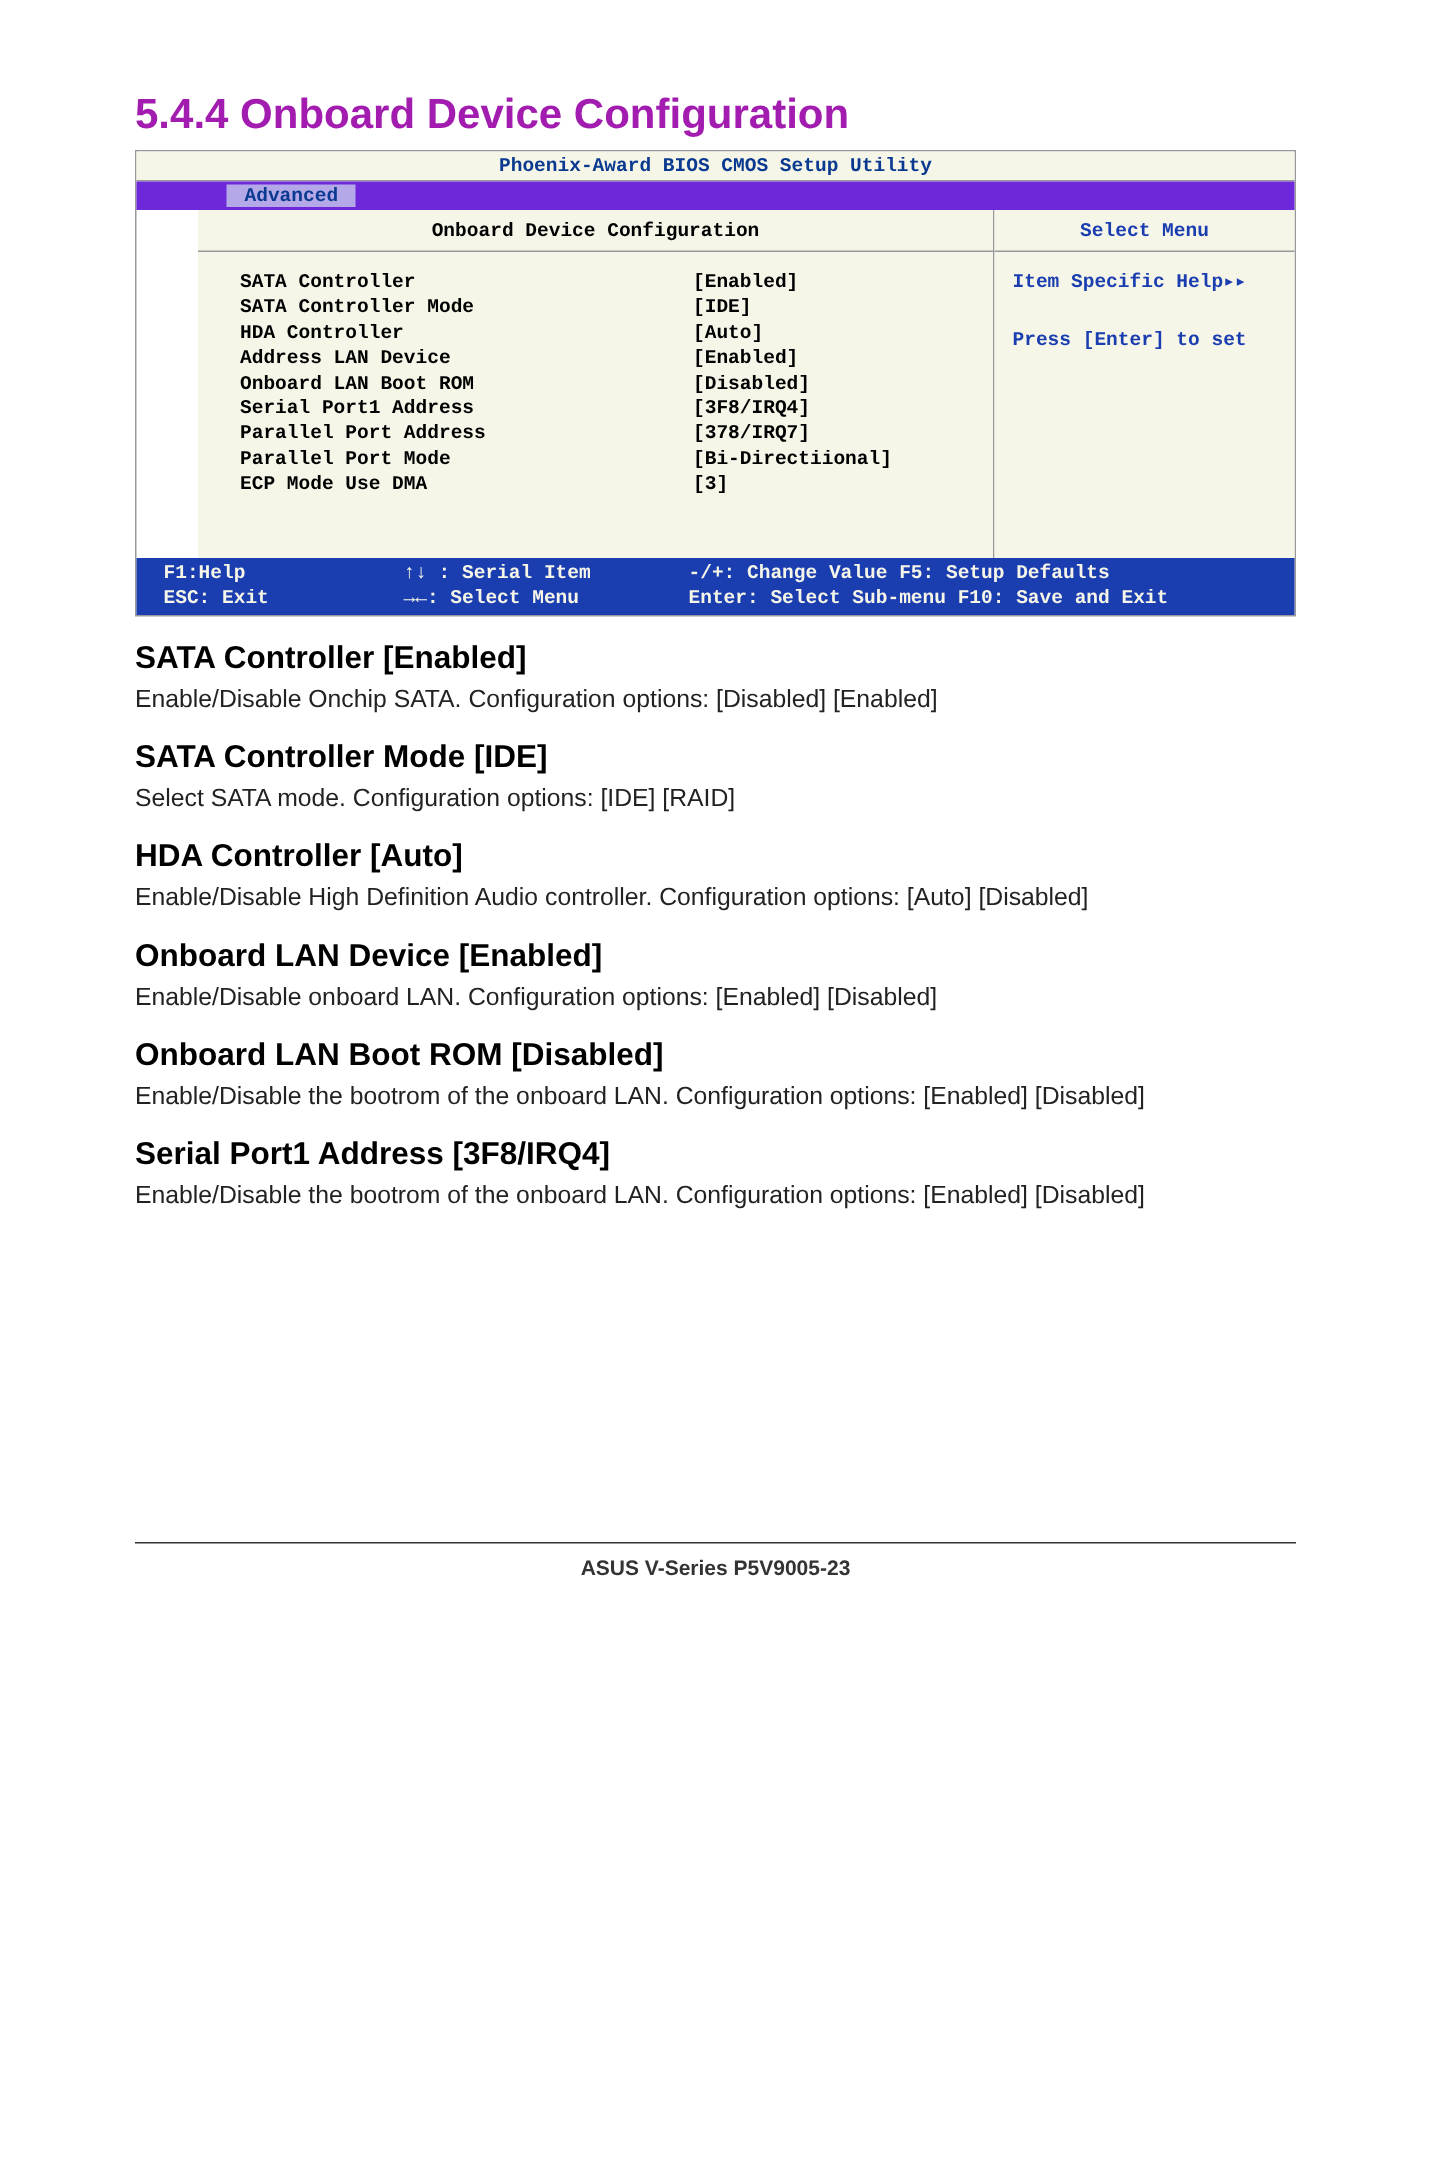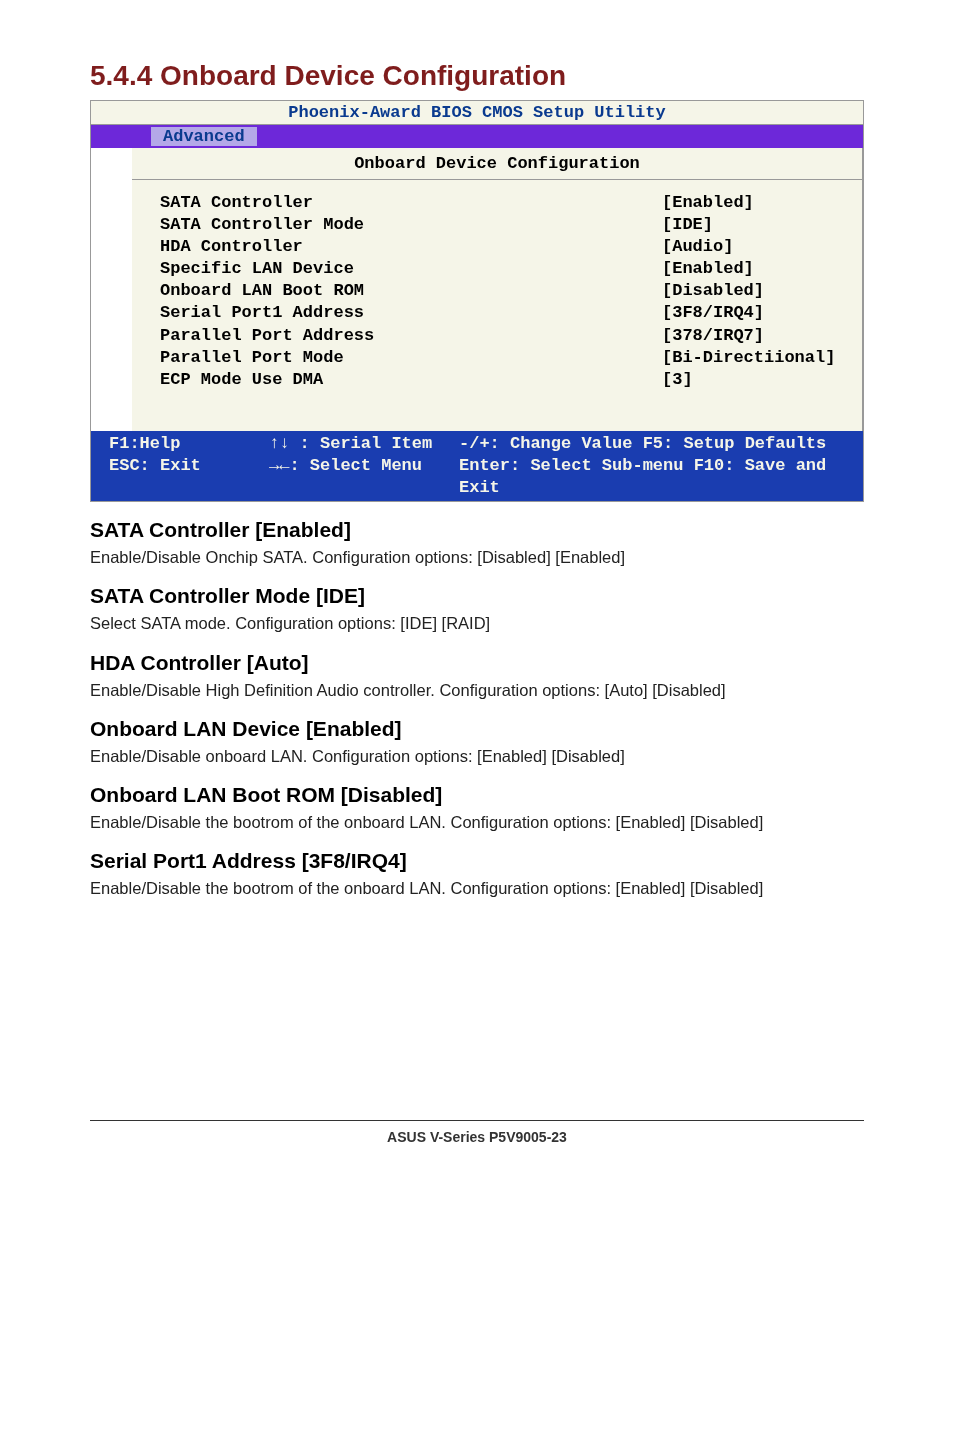--- a/index.html
+++ b/index.html
@@ -6,28 +6,28 @@
     body {
       font-family: Arial, Helvetica, sans-serif;
       background: #fff;
       width: 954px;
       padding: 60px 90px 40px 90px;
       color: #333;
     }
     .section-heading {
       font-size: 28px;
       font-weight: bold;
-      color: #7f1d1d;
+      color: #a21caf;
       margin-bottom: 8px;
     }
     .bios-box {
       border: 1px solid #999;
       margin-bottom: 16px;
       font-family: "Courier New", monospace;
-      font-size: 17px;
+      font-size: 13px;
     }
     .bios-title {
       background: #f5f5e8;
       text-align: center;
       color: #0a3a8f;
       font-weight: bold;
       padding: 2px 0;
       border-bottom: 1px solid #999;
     }
     .bios-tabs {
@@ -135,40 +135,48 @@
     <div class="bios-tab">Advanced</div>
   </div>
   <div class="bios-body">
     <div class="bios-main">
       <div class="bios-subtitle">Onboard Device Configuration</div>
       <div class="bios-content">
         <div class="bios-labels">
           <div>SATA Controller</div>
           <div>SATA Controller Mode</div>
           <div>HDA Controller</div>
-          <div>Specific LAN Device</div>
+          <div>Address LAN Device</div>
           <div>Onboard LAN Boot ROM</div>
           <div>Serial Port1 Address</div>
           <div>Parallel Port Address</div>
           <div>Parallel Port Mode</div>
           <div>ECP Mode Use DMA</div>
         </div>
         <div class="bios-values">
           <div>[Enabled]</div>
           <div>[IDE]</div>
-          <div>[Audio]</div>
+          <div>[Auto]</div>
           <div>[Enabled]</div>
           <div>[Disabled]</div>
           <div>[3F8/IRQ4]</div>
           <div>[378/IRQ7]</div>
           <div>[Bi-Directiional]</div>
           <div>[3]</div>
         </div>
       </div>
     </div>
+    <div class="bios-help">
+      <div class="bios-help-title">Select Menu</div>
+      <div class="bios-help-text">
+        <div>Item Specific Help▸▸</div>
+        <br>
+        <div>Press [Enter] to set</div>
+      </div>
+    </div>
   </div>
   <div class="bios-footer">
     <div class="bios-footer-col1">
       <div>F1:Help</div>
       <div>ESC: Exit</div>
     </div>
     <div class="bios-footer-col2">
       <div>↑↓ : Serial Item</div>
       <div>→←: Select Menu</div>
     </div>

